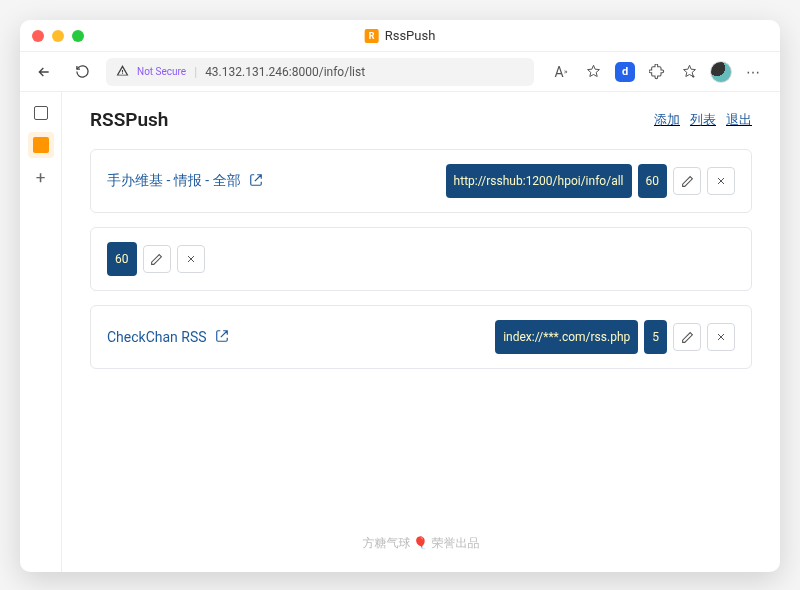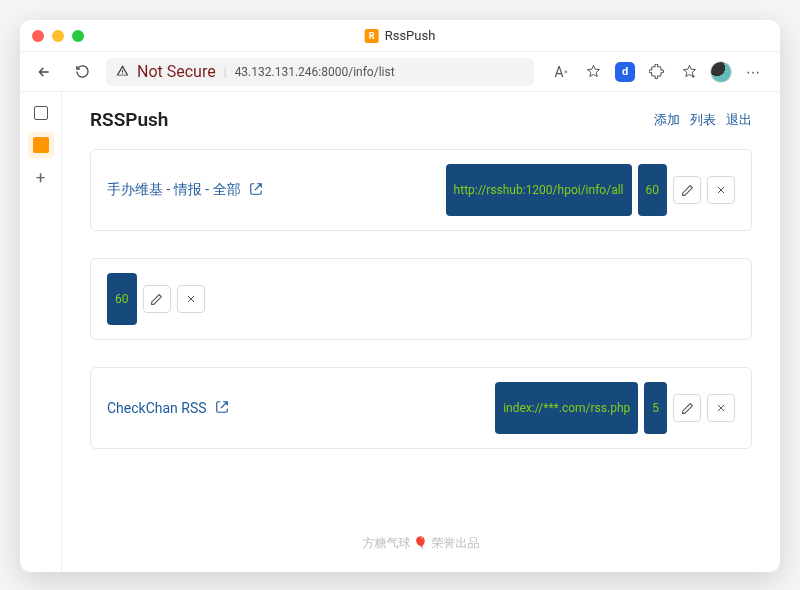--- a/index.html
+++ b/index.html
@@ -74,21 +74,21 @@
     height: 28px;
     background: #f3f3f3;
     border-radius: 6px;
     display: flex;
     align-items: center;
     padding: 0 10px;
     gap: 8px;
     font-size: 12px;
     color: #666;
   }
-  .addrbar .notsecure { color: #7f1d1d; font-size:16px;}
+  .addrbar .notsecure { color: #8b5cf6; font-size:10px;}
   .addrbar .sep { color: #ccc; }
   .addrbar .url { color: #555; flex:1; }
   .right-icons {
     display: flex;
     align-items: center;
     gap: 10px;
     padding: 0 6px;
   }
   .right-icons .ico {
     width: 22px; height: 22px;
@@ -158,30 +158,31 @@
   }
   .app-title {
     font-size: 19px;
     font-weight: 600;
     color: #222;
   }
   .nav-links {
     display:flex;
     gap: 10px;
     font-size: 13px;
+    text-decoration: underline;
   }
   .nav-links a {
     color: #1e5a9c;
     text-decoration: none;
     cursor: pointer;
   }
   .cards {
     display:flex;
     flex-direction:column;
-    gap: 27px;
+    gap: 14px;
   }
   .card {
     border: 1px solid #e5e7eb;
     border-radius: 6px;
     padding: 14px 16px;
     display:flex;
     align-items:center;
     justify-content:space-between;
     background:#fff;
   }
@@ -194,23 +195,23 @@
     cursor:pointer;
   }
   .link-icon svg { width:14px;height:14px; }
   .card-right {
     display:flex;
     align-items:center;
     gap: 6px;
   }
   .pill {
     background: #174a7c;
-    color: #84cc16;
+    color: #fef9c3;
     font-size: 12px;
-    padding: 19px 8px;
+    padding: 10px 8px;
     border-radius: 4px;
     white-space: nowrap;
   }
   .btn {
     width: 28px; height: 28px;
     border: 1px solid #d6d9de;
     border-radius: 4px;
     background: #fff;
     display:flex;align-items:center;justify-content:center;
     color:#555;

